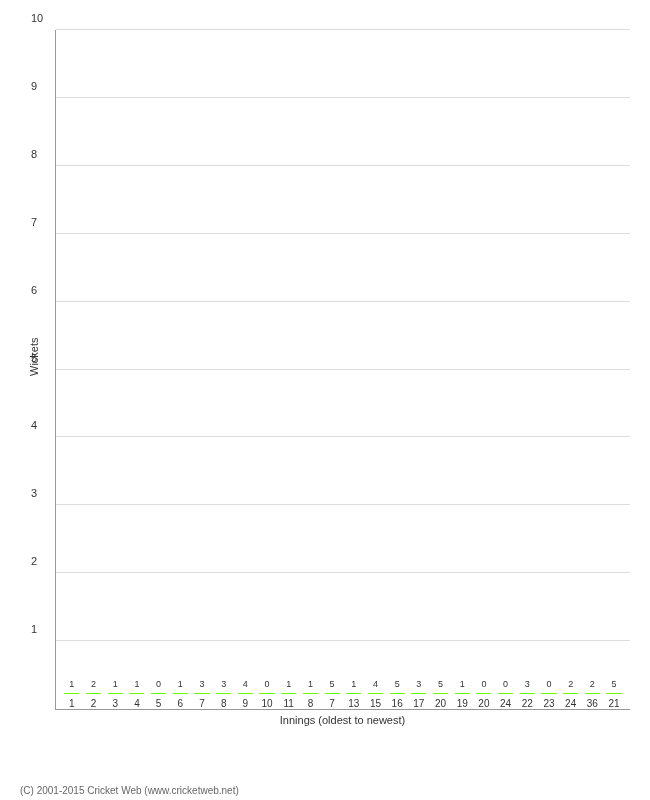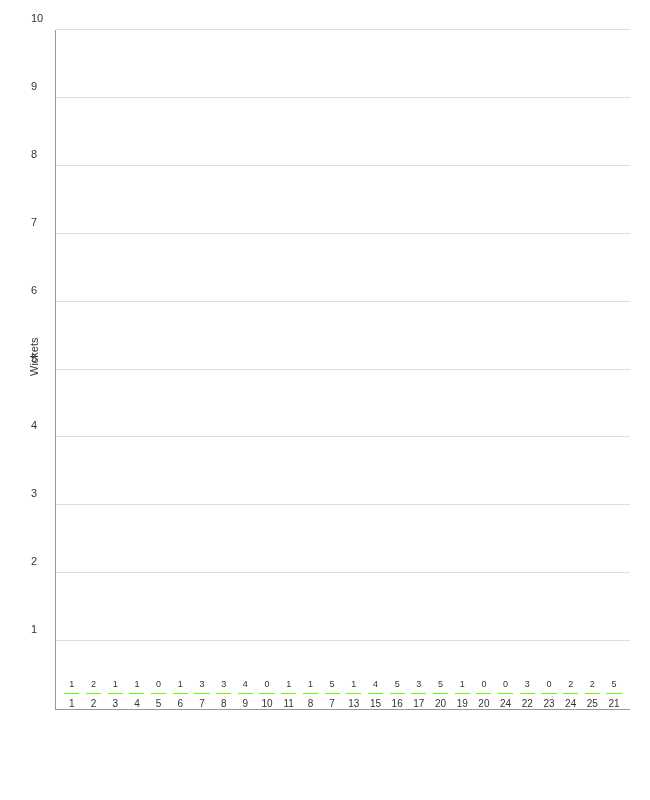--- a/index.html
+++ b/index.html
@@ -285,25 +285,27 @@
           <div class="bar-group">
             <div class="bar" style="height: 20%;">
               <span class="bar-label">2</span>
             </div>
             <div class="x-tick-label">24</div>
           </div>
           <div class="bar-group">
             <div class="bar" style="height: 20%;">
               <span class="bar-label">2</span>
             </div>
-            <div class="x-tick-label">25</div>
+            <div class="x-tick-label">36</div>
           </div>
           <div class="bar-group">
             <div class="bar" style="height: 50%;">
               <span class="bar-label">5</span>
             </div>
             <div class="x-tick-label">21</div>
           </div>
         </div>
       </div>
   </div>
 
+  <div class="x-axis-label">Innings (oldest to newest)</div>
+  <div class="copyright">(C) 2001-2015 Cricket Web (www.cricketweb.net)</div>
 </div>
 
 </body></html>

